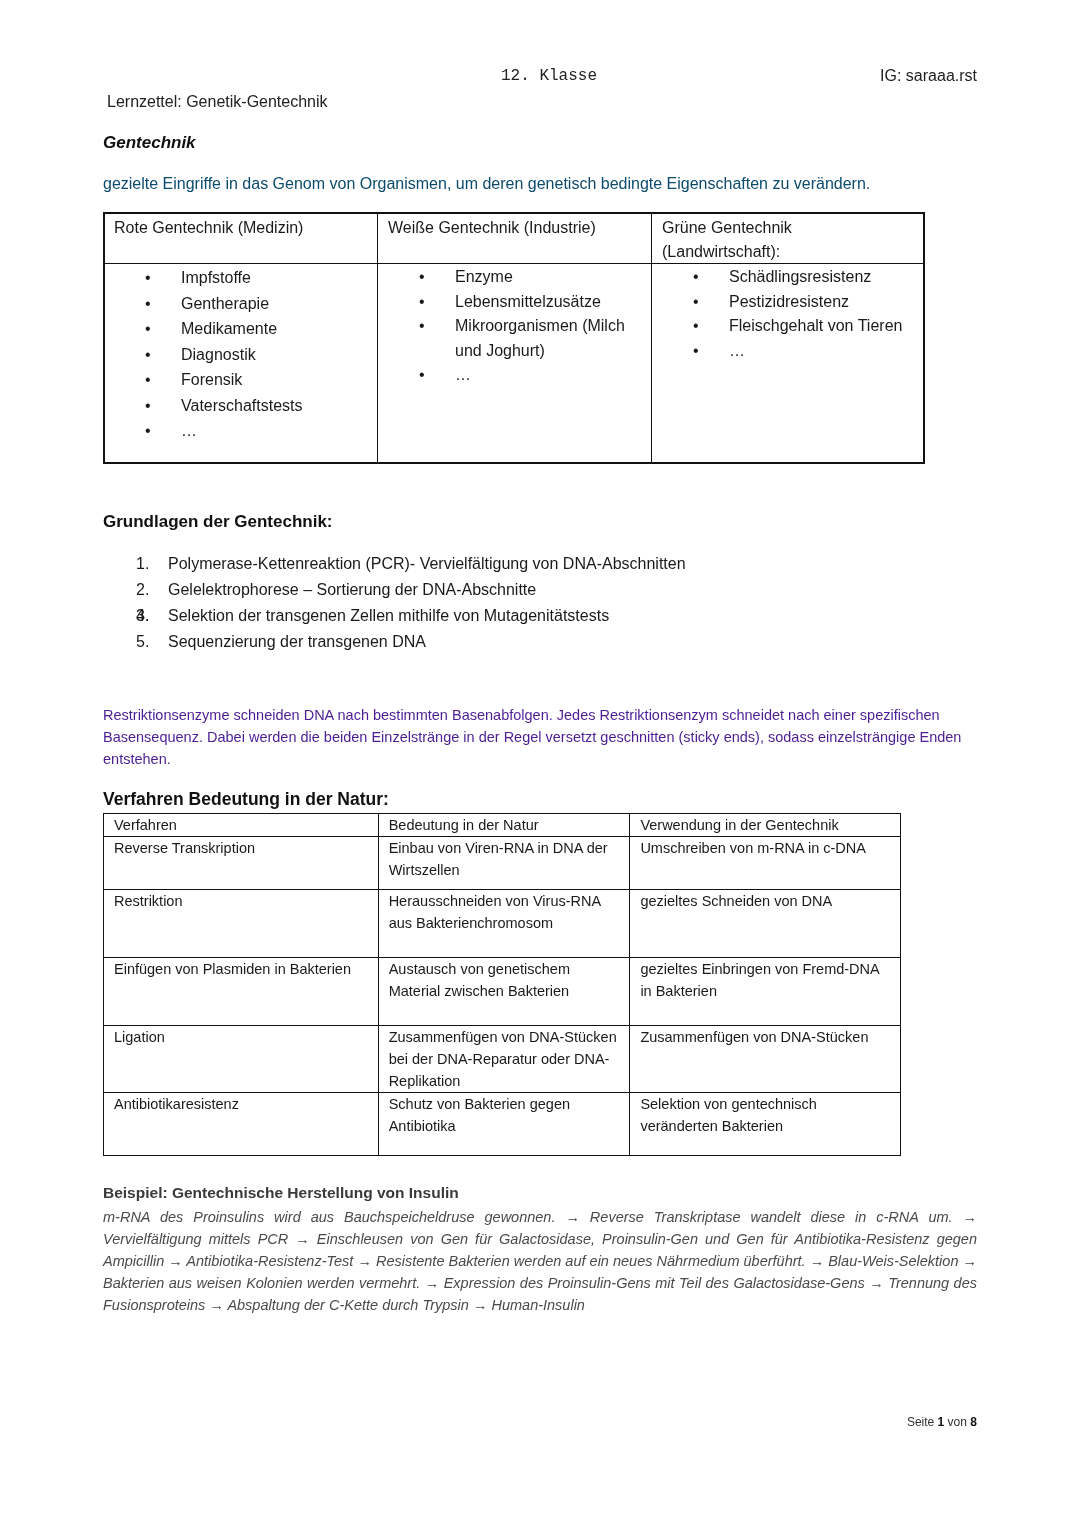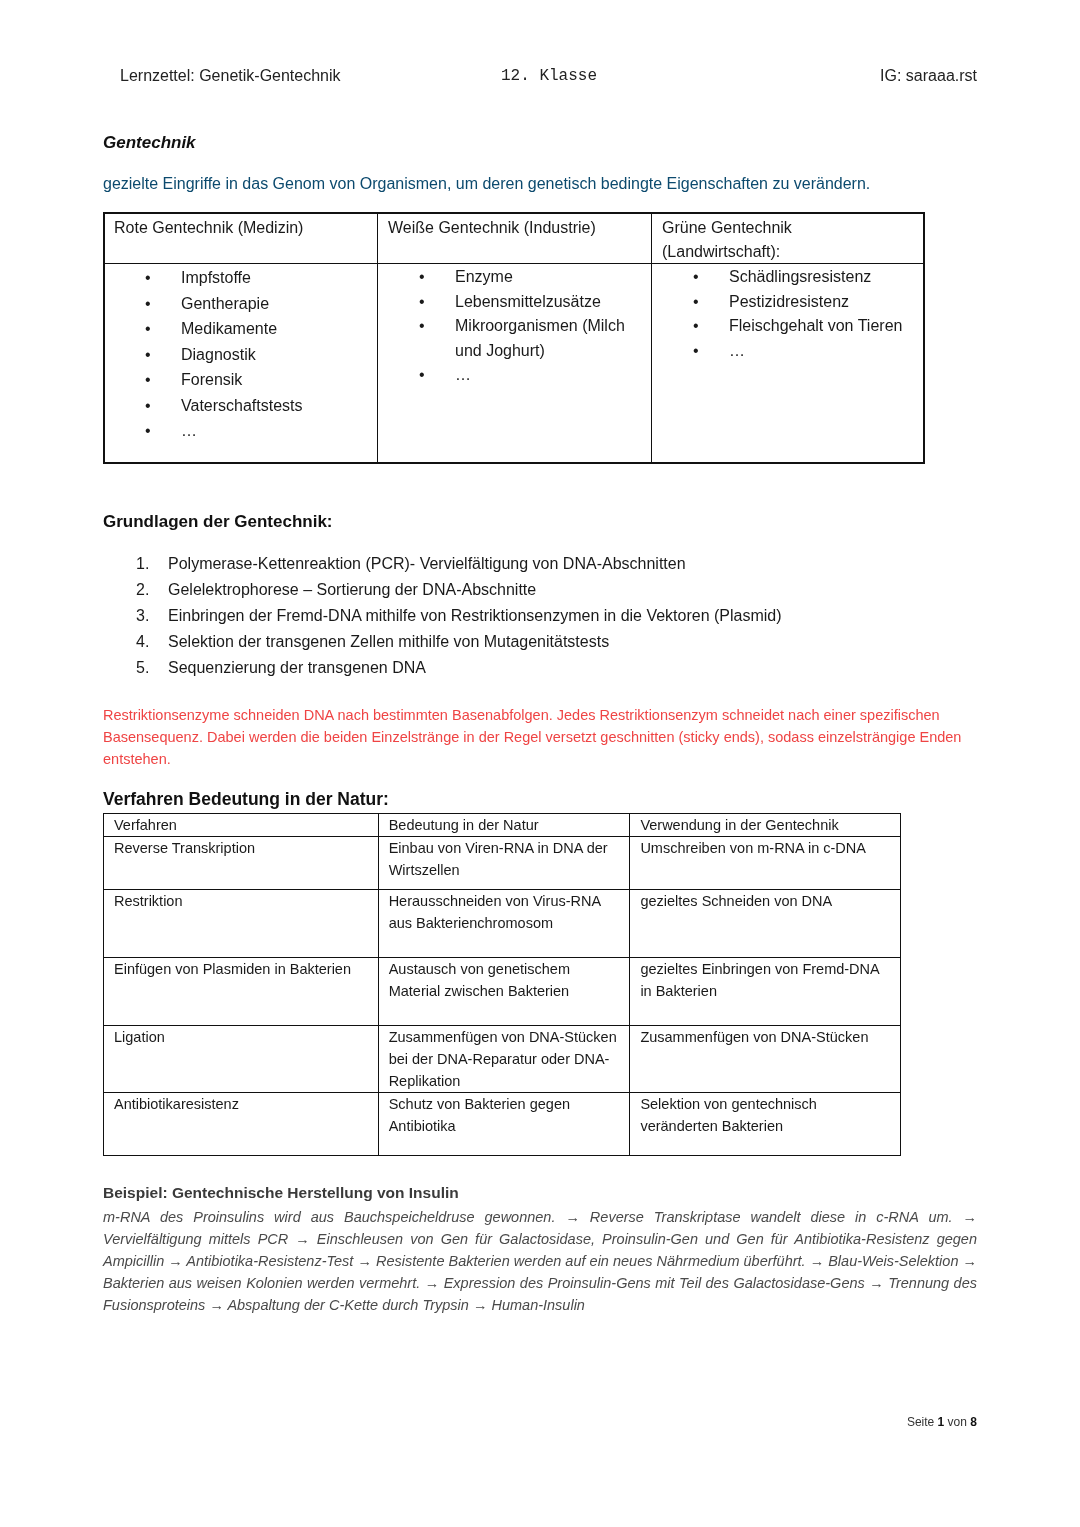--- a/index.html
+++ b/index.html
@@ -2,21 +2,21 @@
 <html><head>
 <meta charset="utf-8">
 <style>
   html, body { margin: 0; padding: 0; background: #ffffff; }
   body { width: 1080px; height: 1527px; position: relative; overflow: hidden;
          font-family: "Liberation Sans", sans-serif; color: #1a1a1a; }
   .abs { position: absolute; }
   .hdr { top: 67px; font-size: 16px; color: #222; }
   .h-sec { font-weight: bold; font-size: 17px; color: #111; }
   .txt { font-size: 16px; color: #0c4a6e; }
-  .small { font-size: 14.5px; line-height: 22px; color: #ef4444; }
+  .small { font-size: 14.5px; line-height: 22px; color: #4c1d95; }
 
   
   .t1 { left: 103px; top: 212px; width: 822px; height: 252px; border: 2px solid #111; box-sizing: border-box; }
   .t1 .col { position: absolute; top: 0; bottom: 0; border-left: 1.5px solid #111; }
   .t1 .hline { position: absolute; left: 0; right: 0; top: 49px; border-top: 1.5px solid #111; }
   .t1 .cell-h { position: absolute; top: 2px; font-size: 16px; line-height: 24px; color: #1a1a1a; }
   .t1 ul { position: absolute; top: 51px; margin: 0; padding: 0; list-style: none; font-size: 16px; line-height: 25.5px; }
   .t1 li { position: relative; padding-left: 50px; }
   .t1 li::before { content: "\2022"; position: absolute; left: 14px; top: 0; font-size: 16px; }
 
@@ -31,21 +31,21 @@
 
   .insulin-title { left: 103px; top: 1184px; font-size: 15.5px; font-weight: bold; color: #3a3a3a; }
   .insulin-body { left: 103px; top: 1206px; width: 874px; font-size: 14.5px; line-height: 22px; color: #4a4a4a; text-align: justify; font-style: italic; }
 
   .footer { right: 103px; top: 1415px; font-size: 12px; color: #333; }
   .footer b { color: #111; }
 </style>
 </head>
 <body>
 
-<div class="abs hdr" style="left:120px;">Lernzettel: Genetik-Gentechnik</div>
+<div class="abs hdr" style="left:107px;margin-top:26px;">Lernzettel: Genetik-Gentechnik</div>
 <div class="abs hdr" style="left:501px;font-family:Liberation Mono, monospace;">12. Klasse</div>
 <div class="abs hdr" style="right:103px;">IG: saraaa.rst</div>
 
 <div class="abs h-sec" style="left:103px; top:133px;font-style:italic;">Gentechnik</div>
 <div class="abs txt" style="left:103px; top:175px;">gezielte Eingriffe in das Genom von Organismen, um deren genetisch bedingte Eigenschaften zu verändern.</div>
 
 <div class="abs t1">
   <div class="col" style="left:272px;"></div>
   <div class="col" style="left:546px;"></div>
   <div class="hline"></div>
@@ -74,21 +74,21 @@
     <li>Pestizidresistenz</li>
     <li>Fleischgehalt von Tieren</li>
     <li>…</li>
   </ul>
 </div>
 
 <div class="abs h-sec" style="left:103px; top:512px;">Grundlagen der Gentechnik:</div>
 <ol class="grund">
   <li><span class="num">1.</span><span>Polymerase-Kettenreaktion (PCR)- Vervielfältigung von DNA-Abschnitten</span></li>
   <li><span class="num">2.</span><span>Gelelektrophorese – Sortierung der DNA-Abschnitte</span></li>
-  <li><span class="num">3.</span><span>Einbringen der Fremd-DNA mithilfe von Restriktionsenzymen in die Vektoren (Plasmid)</span></li>
+  <li><span class="num">3.</span></li>
   <li><span class="num">4.</span><span>Selektion der transgenen Zellen mithilfe von Mutagenitätstests</span></li>
   <li><span class="num">5.</span><span>Sequenzierung der transgenen DNA</span></li>
 </ol>
 
 <div class="abs small" style="left:103px; top:704px; width:870px;">Restriktionsenzyme schneiden DNA nach bestimmten Basenabfolgen. Jedes Restriktionsenzym schneidet nach einer spezifischen Basensequenz. Dabei werden die beiden Einzelstränge in der Regel versetzt geschnitten (sticky ends), sodass einzelsträngige Enden entstehen.</div>
 
 <div class="abs h-sec" style="left:103px; top:789px; font-size:17.5px;">Verfahren Bedeutung in der Natur:</div>
 
 <table class="t2">
   <colgroup>

